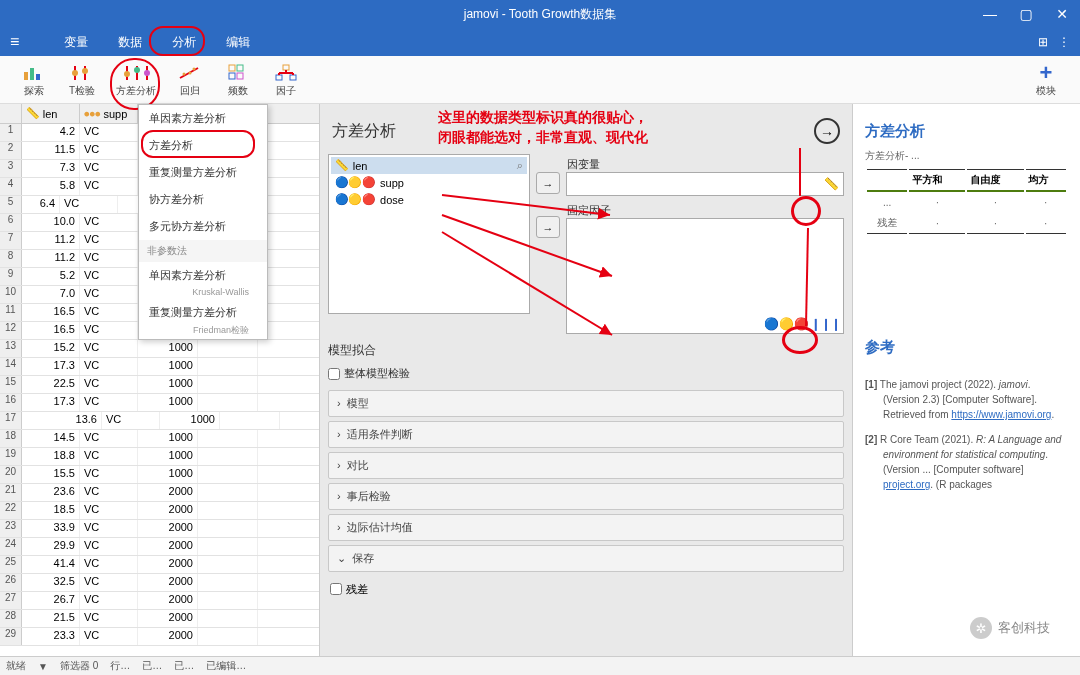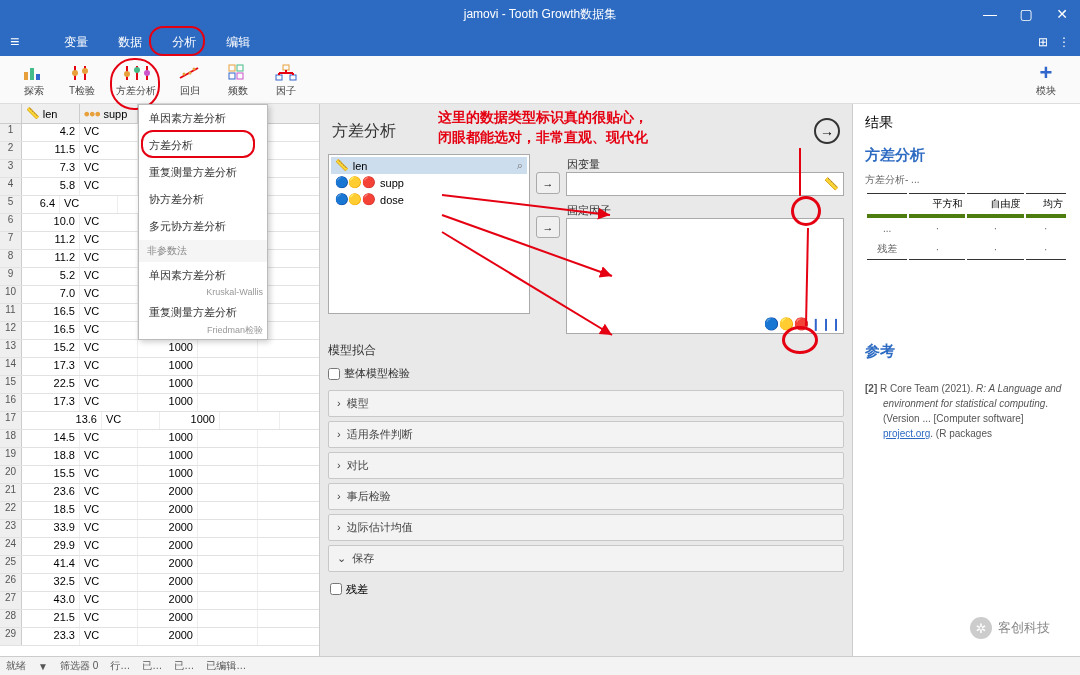--- a/index.html
+++ b/index.html
@@ -27,21 +27,21 @@
 .sheet-body { flex: 1; overflow-y: auto; background: #fff; position: relative; }
 .sheet-row { display: flex; border-bottom: 1px solid #e2e2e2; height: 18px; }
 .sheet-row .rn { width: 22px; background: #efefef; border-right: 1px solid #ccc; text-align: center; font-size: 10px; color: #555; }
 .sheet-row .cell { border-right: 1px solid #eee; padding: 1px 4px; font-size: 11px; text-align: right; }
 .sheet-row .cell.l { text-align: left; }
 .dropdown { position: absolute; left: 138px; top: 104px; width: 130px; background: #fff; border: 1px solid #bbb; box-shadow: 2px 2px 6px rgba(0,0,0,0.2); z-index: 50; }
 .dropdown .di { padding: 6px 10px; font-size: 11px; color: #333; }
 .dropdown .di.hl { position: relative; }
 .dropdown .di.hl::after { content: ""; position: absolute; left: 2px; top: -2px; width: 110px; height: 24px; border: 2px solid #e50012; border-radius: 12px; }
 .dropdown .sec { padding: 4px 8px; font-size: 10px; color: #888; background: #f5f5f5; }
-.dropdown .sub { font-size: 9px; color: #999; text-align: right; padding-right: 4px; margin-top: -2px; margin-bottom: 2px; }
+.dropdown .sub { font-size: 9px; color: #999; text-align: right; padding-right: 18px; margin-top: -2px; margin-bottom: 2px; }
 .midpane { flex: 1; background: #e9e9e9; padding: 8px; overflow-y: auto; }
 .panelhead { display: flex; align-items: center; justify-content: space-between; padding: 6px 4px 10px; }
 .panelhead h2 { font-size: 16px; font-weight: 400; color: #333; }
 .gobtn { width: 26px; height: 26px; border: 2px solid #333; border-radius: 50%; display: flex; align-items: center; justify-content: center; font-size: 14px; }
 .cfg { display: flex; gap: 6px; margin-bottom: 8px; }
 .srcbox { width: 202px; height: 160px; background: #fff; border: 1px solid #aaa; padding: 2px; }
 .srcbox .vi { display: flex; align-items: center; gap: 4px; padding: 2px 4px; font-size: 11px; }
 .srcbox .vi.sel { background: #cde; }
 .movecol { width: 24px; display: flex; flex-direction: column; gap: 2px; }
 .movecol .mbtn { height: 22px; background: #f0f0f0; border: 1px solid #aaa; border-radius: 3px; display: flex; align-items: center; justify-content: center; font-size: 11px; }
@@ -57,21 +57,21 @@
 .opts .og .cb { display: inline-flex; align-items: center; gap: 4px; margin-right: 10px; }
 .opts .og .cb input { width: 12px; height: 12px; }
 .acc { background: #f3f3f3; border: 1px solid #c8c8c8; margin-bottom: 4px; border-radius: 2px; }
 .acc .ahd { padding: 5px 8px; font-size: 11px; color: #444; display: flex; align-items: center; gap: 6px; }
 .cbrow { display: flex; align-items: center; gap: 4px; padding: 6px 2px; font-size: 11px; }
 .cbrow input { width: 12px; height: 12px; }
 .rightpane { width: 228px; background: #fff; border-left: 1px solid #ccc; padding: 10px 12px; overflow-y: auto; }
 .rightpane h3 { font-size: 14px; font-weight: 400; margin-bottom: 14px; }
 .rightpane h4 { font-size: 15px; color: #2d6bc2; font-weight: 700; margin: 8px 0; }
 .rtbl { width: 100%; font-size: 10px; margin-bottom: 10px; }
-.rtbl th { border-bottom: 4px solid #4d7c0f; border-top: 1px solid #333; padding: 3px; font-weight: 400; text-align: right; }
+.rtbl th { border-bottom: 2px solid #4d7c0f; border-top: 1px solid #333; padding: 3px; font-weight: 700; text-align: left; }
 .rtbl td { padding: 3px; text-align: center; color: #666; }
 .rtbl tr.bot td { border-bottom: 1px solid #333; }
 .refs { font-size: 10px; color: #555; margin-top: 20px; line-height: 1.5; }
 .refs .ri { margin-bottom: 10px; padding-left: 18px; text-indent: -18px; }
 .refs a { color: #2d6bc2; }
 .statusbar { height: 19px; background: #f3f3f3; border-top: 1px solid #ccc; display: flex; align-items: center; padding: 0 6px; font-size: 10px; color: #555; gap: 12px; }
 .redtext { position: absolute; left: 438px; top: 108px; color: #e50012; font-size: 14px; font-weight: 700; z-index: 60; line-height: 1.4; }
 .redarrow { position: absolute; z-index: 55; pointer-events: none; }
 .ico-ruler { color: #e7a03b; }
 .ico-cat { color: #e7a03b; }
@@ -372,21 +372,21 @@
         </div>
         <div class="sheet-row">
           <div class="rn">26</div>
           <div class="cell" style="width:58px">32.5</div>
           <div class="cell l" style="width:58px">VC</div>
           <div class="cell" style="width:60px">2000</div>
           <div class="cell" style="width:60px"></div>
         </div>
         <div class="sheet-row">
           <div class="rn">27</div>
-          <div class="cell" style="width:58px">43.0</div>
+          <div class="cell" style="width:58px">26.7</div>
           <div class="cell l" style="width:58px">VC</div>
           <div class="cell" style="width:60px">2000</div>
           <div class="cell" style="width:60px"></div>
         </div>
         <div class="sheet-row">
           <div class="rn">28</div>
           <div class="cell" style="width:58px">21.5</div>
           <div class="cell l" style="width:58px">VC</div>
           <div class="cell" style="width:60px">2000</div>
           <div class="cell" style="width:60px"></div>
@@ -493,21 +493,20 @@
           </div>
         </div>
       </div>
     <label class="cbrow">
         <input type="checkbox" style="">
         <span>残差</span>
       </label>
   </div>
 
   <div class="rightpane">
-    <h3>结果</h3>
     <h4>方差分析</h4>
     <div style="font-size:10px;color:#666;margin-bottom:4px">方差分析- ...</div>
     <table class="rtbl">
       <tbody>
           <tr>
             <th></th>
             <th>平方和</th>
             <th>自由度</th>
             <th>均方</th>
           </tr>
@@ -518,22 +517,23 @@
             <td>·</td>
           </tr>
       <tr class="bot">
             <td>残差</td>
             <td>·</td>
             <td>·</td>
             <td>·</td>
           </tr>
     </tbody>
       </table>
-    <h4 style="margin-top:80px">参考</h4>
+    <h4 style="margin-top:102px">参考</h4>
     <div class="refs" id="refs">
+        <div class="ri"><b>[1]</b> The jamovi project (2022). <i>jamovi</i>. (Version 2.3) [Computer Software]. Retrieved from <a href="#">https://www.jamovi.org</a>.</div>
         <div class="ri"><b>[2]</b> R Core Team (2021). <i>R: A Language and environment for statistical computing</i>. (Version ... [Computer software] <a href="#">project.org</a>. (R packages</div>
       </div>
   </div>
 </div>
 
 <div class="statusbar">
   <span>就绪</span>
   <span>▼</span>
   <span>筛选器 0</span>
   <span>行…</span>

